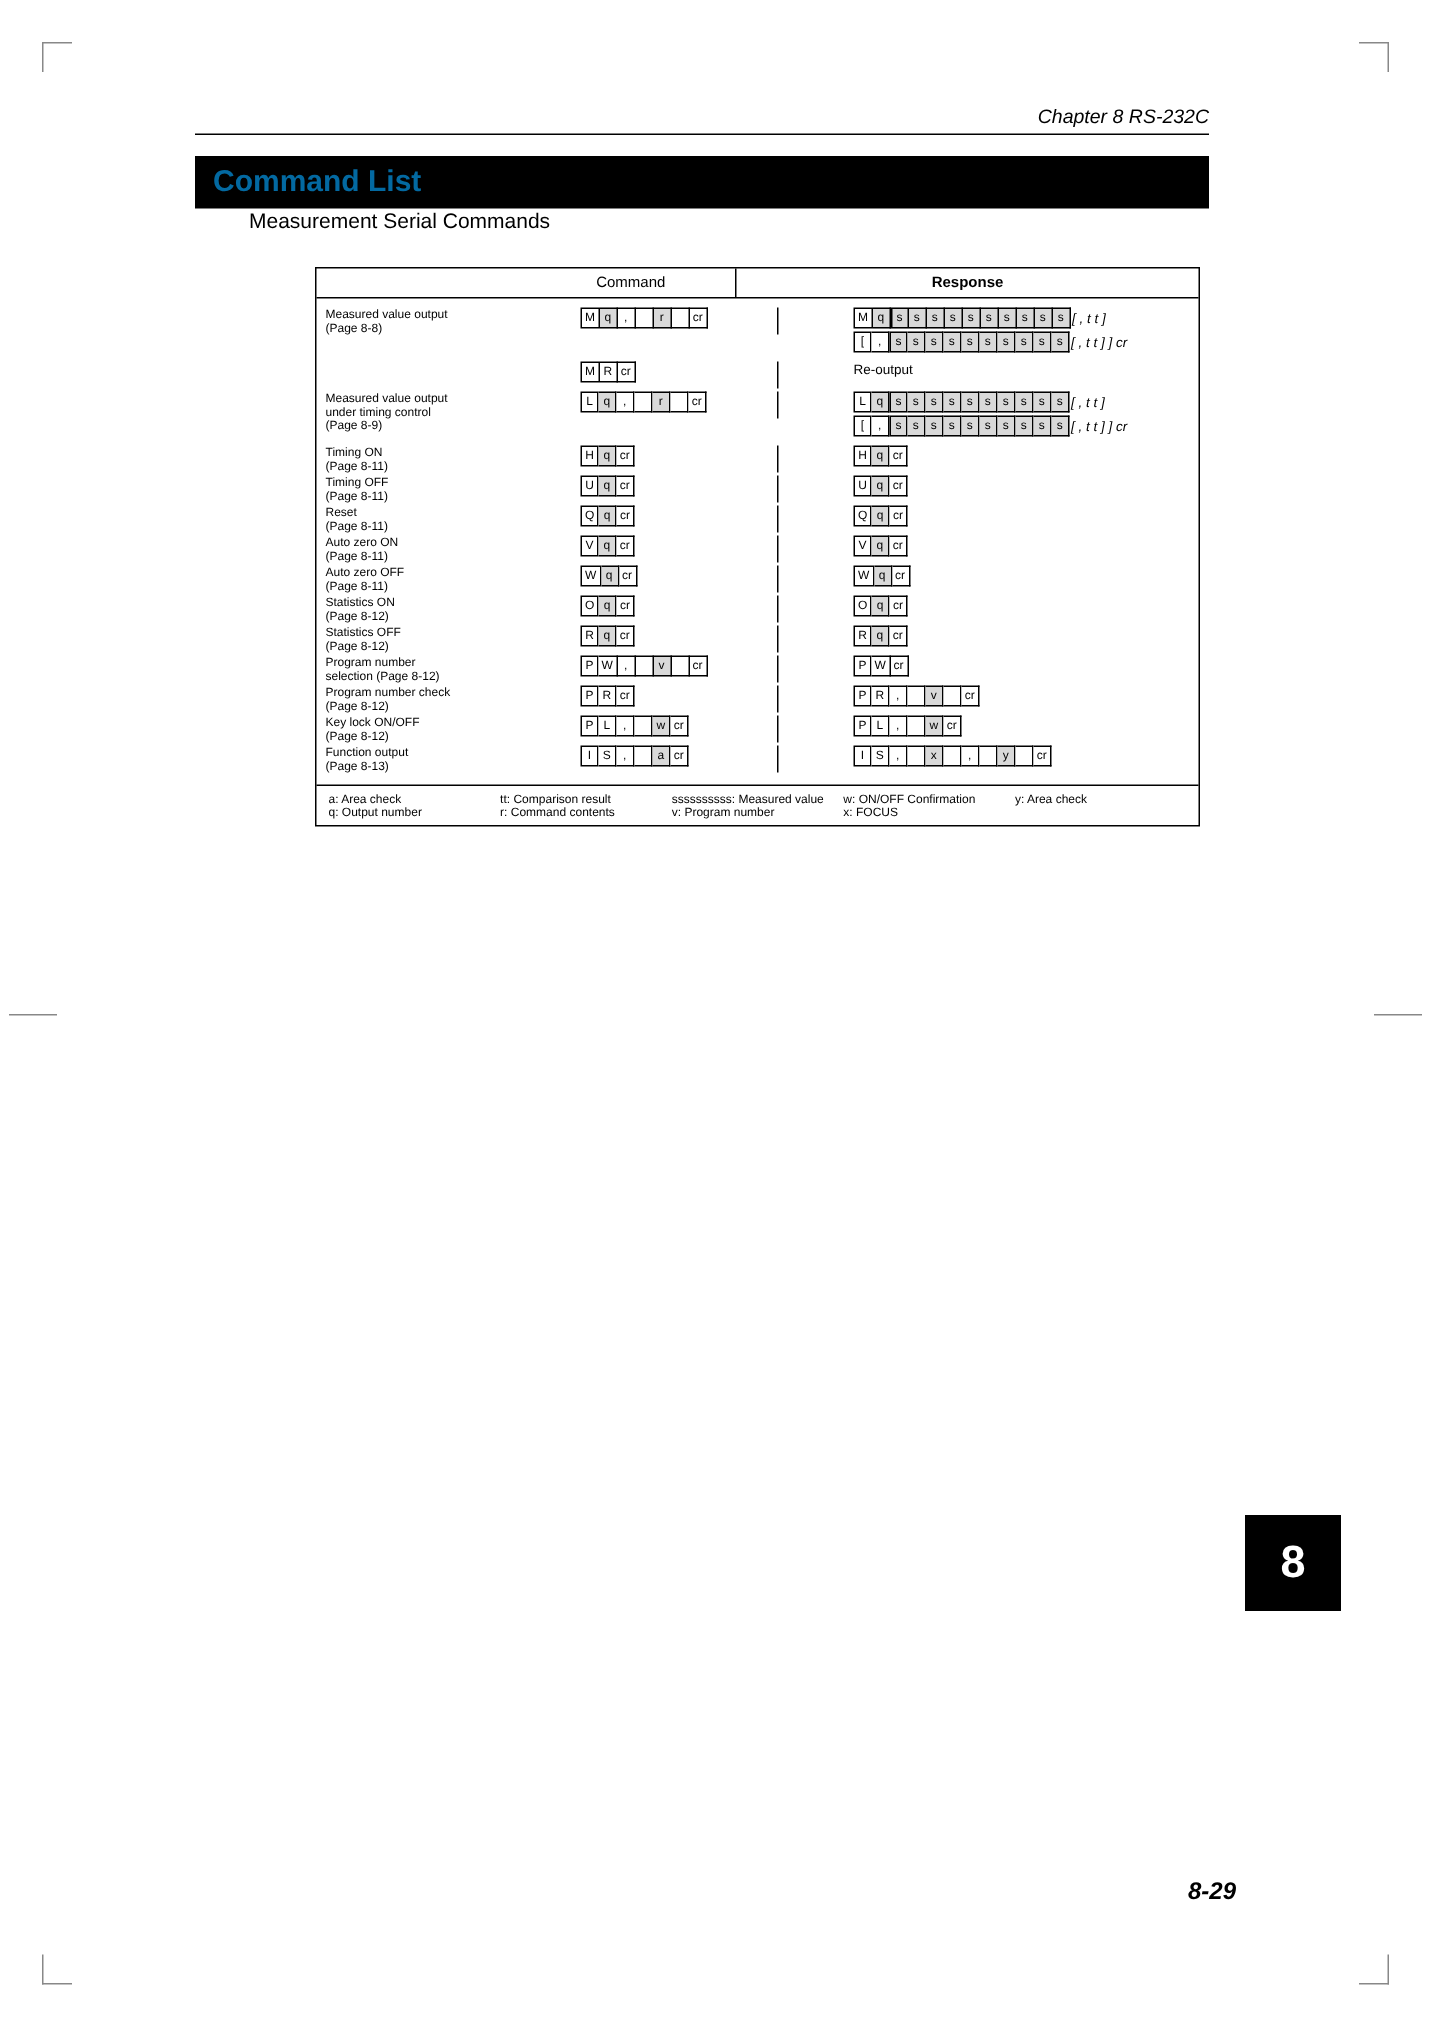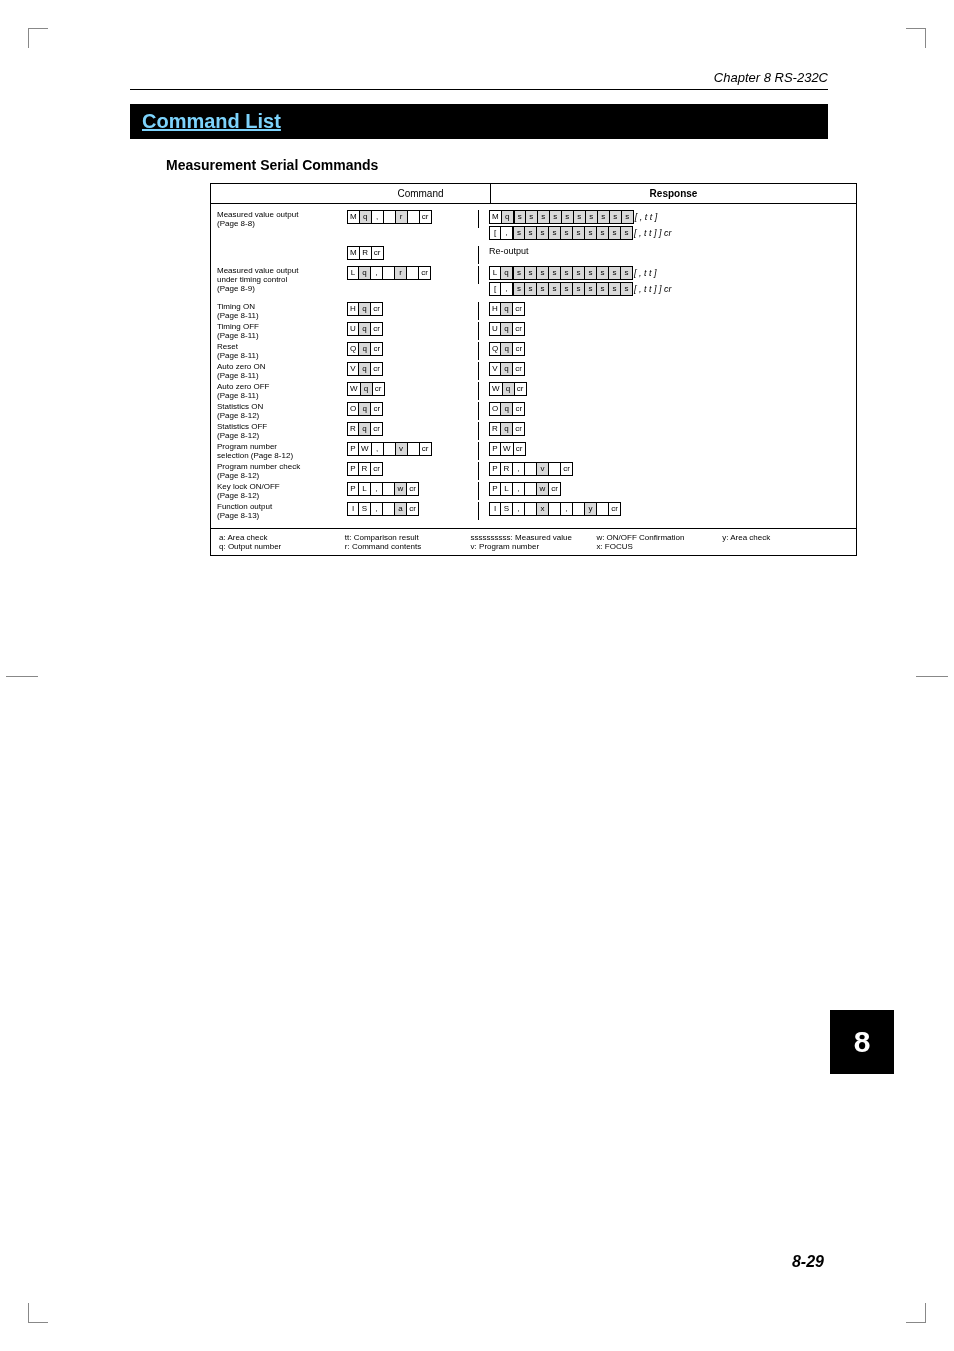--- a/index.html
+++ b/index.html
@@ -17,50 +17,49 @@
     height: 20px;
   }
   .crop-tl { top: 28px; left: 28px; border-left: 1px solid #888; border-top: 1px solid #888; }
   .crop-tr { top: 28px; right: 28px; border-right: 1px solid #888; border-top: 1px solid #888; }
   .crop-bl { bottom: 28px; left: 28px; border-left: 1px solid #888; border-bottom: 1px solid #888; }
   .crop-br { bottom: 28px; right: 28px; border-right: 1px solid #888; border-bottom: 1px solid #888; }
   .crop-ml { top: 50%; left: 6px; width: 32px; height: 1px; background: #888; }
   .crop-mr { top: 50%; right: 6px; width: 32px; height: 1px; background: #888; }
   .page {
     position: absolute;
-    left: 130px; right: 126px; top: 70px;
+    left: 130px; right: 148px; top: 70px;
   }
   .chapter {
     text-align: right;
     font-style: italic;
     font-size: 13px;
     padding-bottom: 4px;
     border-bottom: 1px solid #000;
     margin-bottom: 14px;
   }
   .title-bar {
     background: #000;
-    color: #7dd3fc;
+    color: #0369a1;
     font-size: 20px;
     font-weight: bold;
     padding: 6px 12px;
-    margin-bottom: 18px;
-    text-decoration: underline;
   }
   .subhead {
     font-size: 14px;
-    font-weight: bold;
+    font-weight: normal;
     margin-left: 36px;
-    margin-bottom: 10px;
+    margin-bottom: 0;
   }
   .tablewrap {
     margin-left: 80px;
-    width: 647px;
+    width: 590px;
     border: 1px solid #000;
     font-size: 9px;
+    margin-top: 23px;
   }
   .theader {
     display: flex;
     border-bottom: 1px solid #000;
   }
   .theader > div:first-child {
     width: 140px;
     border-right: 1px solid #000;
   }
   .theader > div {
@@ -69,20 +68,21 @@
     font-size: 10px;
   }
   .col-cmd { width: 140px; border-right: 1px solid #000; }
   .col-resp { flex: 1; font-weight: bold; }
   .tbody { padding: 6px 0; }
   .row {
     display: flex;
     align-items: flex-start;
     padding: 0 6px;
     min-height: 20px;
+    gap: 40px;
   }
   .row .lbl { width: 128px; padding-right: 4px; font-size: 8px; line-height: 9px; }
   .row .cmd { width: 134px; border-right: 1px solid #000; padding-left:2px; padding-bottom:4px;}
   .row .resp { flex: 1; padding-left: 10px; padding-bottom:4px;}
   .boxed {
     display: inline-block;
     border: 1px solid #000;
     background: #fff;
     min-width: 12px;
     height: 14px;

